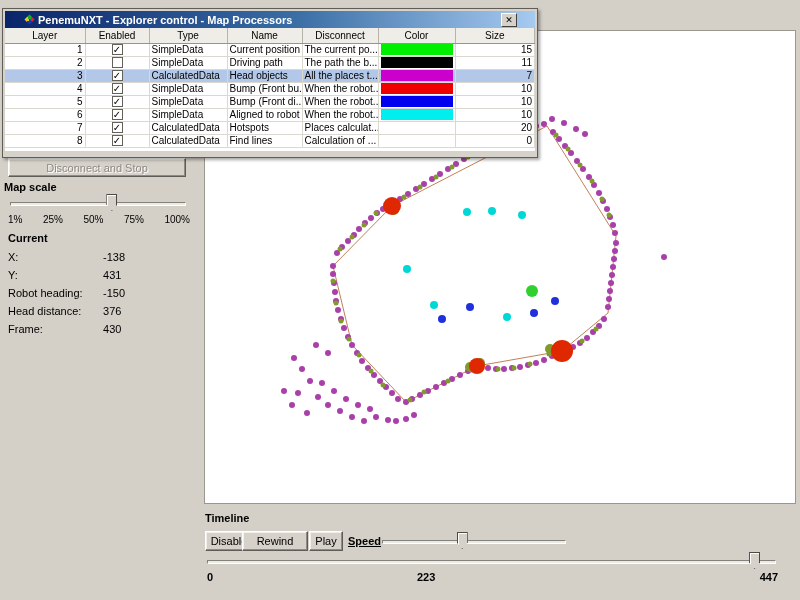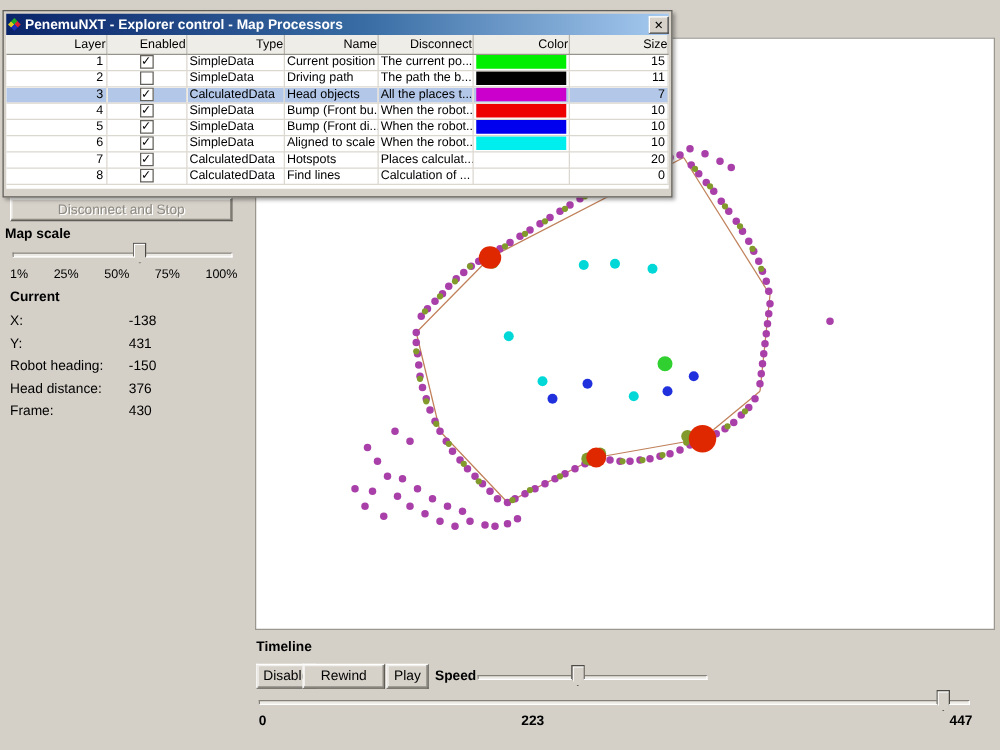--- a/index.html
+++ b/index.html
@@ -60,21 +60,21 @@
   .stat-row { height: 18px; line-height: 15px; white-space: nowrap; }
   .stat-label { display: inline-block; width: 92px; }
   .stat-value { display: inline-block; }
 
   
   .lbl-timeline { position: absolute; left: 205px; top: 512px; }
   .tl-btn { position: absolute; top: 531px; height: 20px; }
   .btn-disable { left: 205px; width: 48px; }
   .btn-rewind  { left: 242px; width: 66px; }
   .btn-play    { left: 309px; width: 34px; }
-  .lbl-speed { position: absolute; left: 348px; top: 535px; }
+  .lbl-speed { position: absolute; left: 348px; top: 535px; text-decoration: underline; }
   .speed-slider { left: 380px; top: 532px; width: 188px; }
   .timeline-slider { left: 205px; top: 552px; width: 573px; }
   .timeline-ticks {
     position: absolute; left: 205px; top: 571px; width: 573px; height: 14px;
     font-weight: bold; font-size: 11px;
   }
   .timeline-ticks .t-start { position: absolute; left: 2px; }
   .timeline-ticks .t-mid   { position: absolute; left: 212px; }
   .timeline-ticks .t-end   { position: absolute; right: 0; }
 
@@ -83,21 +83,21 @@
     position: absolute; left: 2px; top: 8px; width: 536px; height: 150px;
     background: #d6d2ca;
     border: 1px solid #5f5d57;
     padding: 2px;
     box-shadow: 2px 2px 3px rgba(0,0,0,.35);
     z-index: 10;
   }
   .titlebar {
     height: 17px;
     background: linear-gradient(90deg, #0a246a, #3a6ea5 55%, #a6caf0);
-    display: flex; align-items: center; padding: 0 0;
+    display: flex; align-items: center; padding: 0 18px;
   }
   .app-icon {
     width: 9px; height: 9px; margin: 0 4px 0 2px; flex: 0 0 auto;
     background: conic-gradient(#d23 0 25%, #23b 0 50%, #dc2 0 75%, #2a2 0);
     transform: rotate(45deg) scale(.8);
   }
   .titlebar .title {
     color: #fff; font-weight: bold; font-size: 11px; flex: 1;
     white-space: nowrap; overflow: hidden;
   }
@@ -106,21 +106,21 @@
     background: #d6d2ca;
     border: 1px solid; border-color: #fff #404040 #404040 #fff;
     font-size: 9px; line-height: 12px; text-align: center;
   }
   .dialog-body { background: #fff; height: calc(100% - 21px); overflow: hidden; }
 
   table.layers { width: 100%; border-collapse: collapse; table-layout: fixed; font-size: 10px; }
   table.layers th {
     height: 15px; background: #efede8;
     border-right: 1px solid #b6b3ab; border-bottom: 1px solid #97948c;
-    font-weight: normal; text-align: right; padding: 0; overflow: hidden; white-space: nowrap;
+    font-weight: normal; text-align: center; padding: 0; overflow: hidden; white-space: nowrap;
   }
   table.layers td {
     height: 13px; padding: 0 2px;
     border-right: 1px solid #dbd8d0; border-bottom: 1px solid #dbd8d0;
     overflow: hidden; white-space: nowrap; vertical-align: middle;
   }
   td.c-layer { text-align: right; padding-right: 10px; }
   td.c-size  { text-align: right; padding-right: 6px; }
   td.c-enabled { text-align: center; }
   .checkbox {
@@ -471,21 +471,21 @@
     <td>When the robot...</td>
     <td>
               <span class="swatch" style="background: rgb(0, 0, 238);"></span>
             </td>
     <td class="c-size">10</td>
   </tr>
           <tr>
     <td class="c-layer">6</td>
     <td class="c-enabled"><span class="checkbox checked">✓</span></td>
     <td>SimpleData</td>
-    <td>Aligned to scale</td>
+    <td>Aligned to robot</td>
     <td>When the robot...</td>
     <td>
               <span class="swatch" style="background: rgb(0, 238, 238);"></span>
             </td>
     <td class="c-size">10</td>
   </tr>
           <tr>
     <td class="c-layer">7</td>
     <td class="c-enabled"><span class="checkbox checked">✓</span></td>
     <td>CalculatedData</td>

